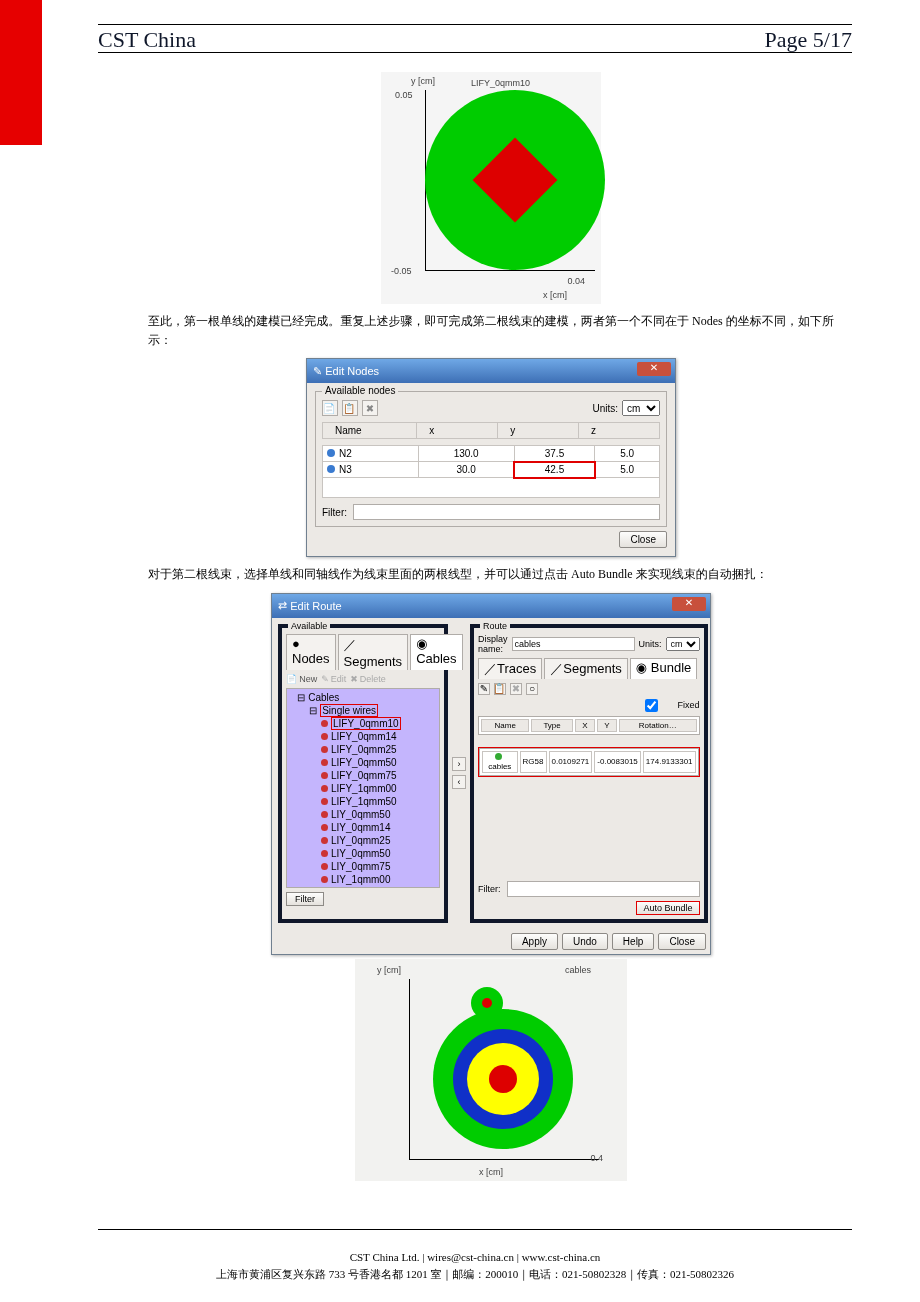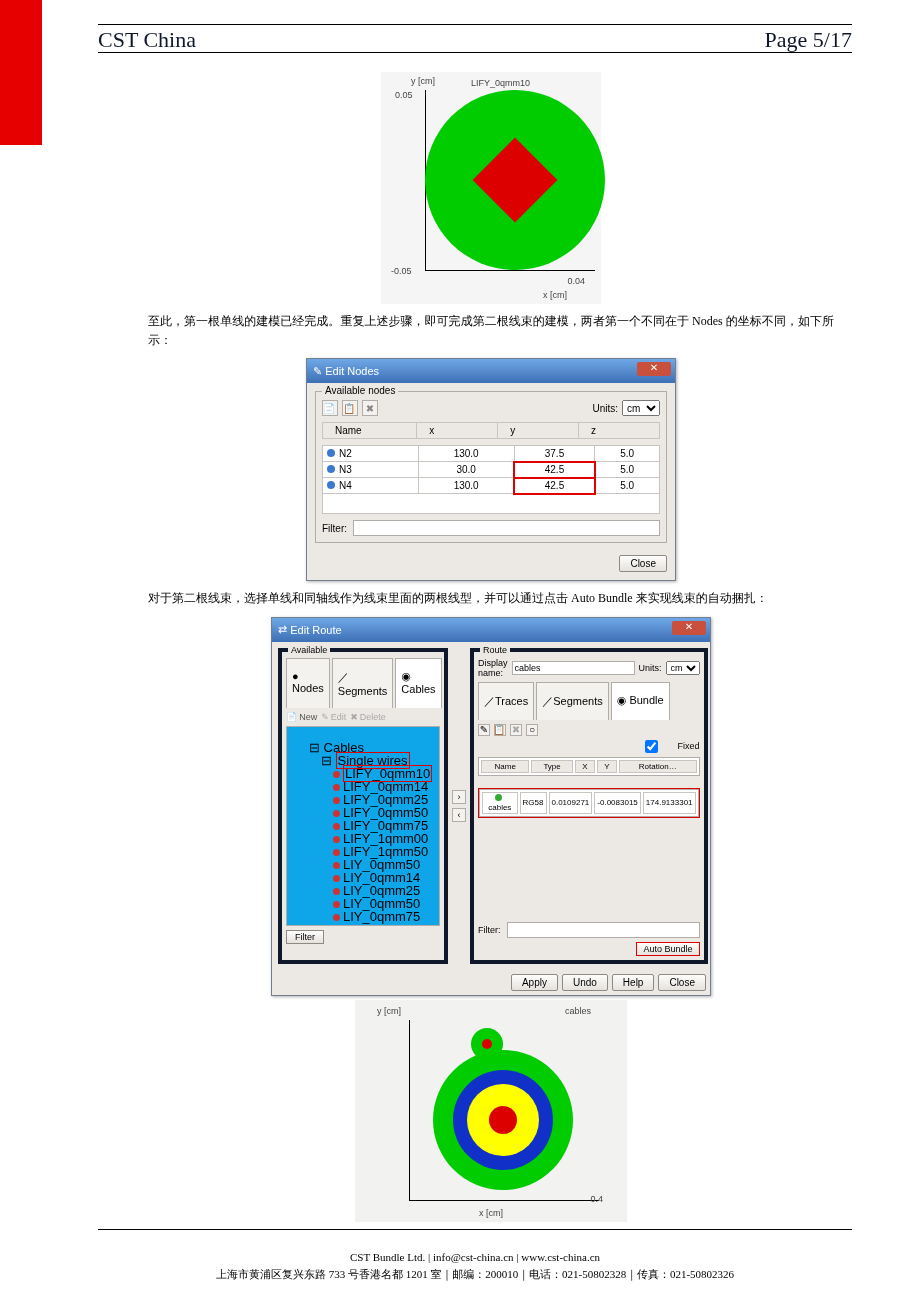--- a/index.html
+++ b/index.html
@@ -19,21 +19,21 @@
   .plot1 .xl{position:absolute;right:34px;bottom:4px}
   .plot1 .axisV{position:absolute;left:44px;top:18px;width:1px;height:180px;background:#000}
   .plot1 .axisH{position:absolute;left:44px;top:198px;width:170px;height:1px;background:#000}
   .plot1 .outer{position:absolute;left:44px;top:18px;width:180px;height:180px;border-radius:50%;background:#0c0}
   .plot1 .inner{position:absolute;left:50%;top:50%;width:60px;height:60px;background:#d00;transform:translate(-50%,-50%) rotate(45deg)}
 
   .dlg{border:1px solid #708090;background:#ece9e5;font:10px Arial,sans-serif;position:relative;box-shadow:1px 1px 3px rgba(0,0,0,.3)}
   .dlg-title{height:24px;background:linear-gradient(#6fa8e6,#3d6fb5);color:#fff;display:flex;align-items:center;padding:0 6px;font-size:11px}
   .dlg-close{position:absolute;right:4px;top:3px;width:34px;height:14px;background:#c8503c;border-radius:2px;color:#fff;text-align:center;line-height:12px;font-size:10px}
   .dlg-body{padding:8px}
-  .fieldset{border:1px solid #b0aca8;padding:6px;margin-bottom:8px;position:relative;background:#ece9e5}
+  .fieldset{border:1px solid #b0aca8;padding:6px;position:relative;background:#ece9e5}
   .fieldset .legend{position:absolute;top:-7px;left:6px;background:#ece9e5;padding:0 3px;font-size:10px}
   .toolbar{display:flex;align-items:center;gap:4px;margin:2px 0 6px}
   .tb-btn{width:16px;height:16px;border:1px solid #b0aca8;background:#f4f2ef;display:flex;align-items:center;justify-content:center;font-size:10px}
   .spacer{flex:1}
   .units{display:flex;align-items:center;gap:4px}
   .units select{font:10px Arial;height:16px;width:38px}
   table.nodes{width:100%;border-collapse:collapse;background:#fff;font-size:10px}
   table.nodes th,table.nodes td{border:1px solid #c8c4c0;padding:2px 4px;text-align:center;height:16px}
   table.nodes th{background:#ece9e5;font-weight:normal;text-align:left;padding-left:12px}
   table.nodes td.name{text-align:left;padding-left:4px}
@@ -44,25 +44,25 @@
   .btn{border:1px solid #8d8a86;background:linear-gradient(#fdfdfc,#e5e2dd);padding:2px 10px;font:10px Arial;border-radius:2px}
   .btn-row{display:flex;justify-content:flex-end;gap:6px;padding-top:4px}
 
   .dlg2{width:440px}
   .dlg2-body{display:flex;gap:4px;padding:6px}
   .pane{border:4px solid #0f172a;background:#ece9e5;position:relative}
   .pane .legend{position:absolute;top:-7px;left:6px;background:#ece9e5;padding:0 3px;font-size:9px}
   .left-pane{width:170px;padding:6px 4px 4px}
   .right-pane{flex:1;padding:6px 4px 4px}
   .tabs{display:flex;gap:2px;margin-bottom:4px}
-  .tab{border:1px solid #b0aca8;border-bottom:none;padding:11px 5px;font-size:11px;background:#f4f2ef}
+  .tab{border:1px solid #b0aca8;border-bottom:none;padding:1px 5px;font-size:13px;background:#f4f2ef}
   .tab.active{background:#fff}
   .action-row{display:flex;gap:4px;font-size:9px;color:#555;margin:2px 0 4px}
   .action-row span{display:flex;align-items:center;gap:2px}
-  .tree{background:#0ea5e9;border:1px solid #b0aca8;height:200px;padding:14px;font-size:13px;overflow:hidden}
+  .tree{background:#c4b5fd;border:1px solid #b0aca8;height:200px;padding:2px;font-size:10px;overflow:hidden}
   .tree .node{white-space:nowrap;line-height:13px}
   .tree .lv1{padding-left:8px}
   .tree .lv2{padding-left:20px}
   .tree .lv3{padding-left:32px}
   .tree-dot{display:inline-block;width:7px;height:7px;border-radius:50%;margin-right:3px}
   .td-g{background:#3a3}
   .td-r{background:#c33}
   .boxred{border:1.5px solid #e00000;padding:0 1px}
   .small-table{background:#fff;border:1px solid #b0aca8;font-size:8px;width:100%}
   .small-table th{border:1px solid #c8c4c0;font-weight:normal;padding:1px 2px;background:#ece9e5}
@@ -158,26 +158,20 @@
             <tbody>
             <tr>
                   <td class="name"><span class="blue-dot"></span><span>N2</span></td>
                   <td>130.0</td>
                   <td>37.5</td>
                   <td>5.0</td>
                 </tr>
             <tr>
                   <td class="name"><span class="blue-dot"></span><span>N3</span></td>
                   <td>30.0</td>
-                  <td class="hl">42.5</td>
-                  <td>5.0</td>
-                </tr>
-            <tr>
-                  <td class="name"><span class="blue-dot"></span><span>N4</span></td>
-                  <td>130.0</td>
                   <td class="hl">42.5</td>
                   <td>5.0</td>
                 </tr>
             <tr>
                   <td colspan="4" style="height:20px;background:#fff"></td>
                 </tr>
           </tbody>
             </table>
           <div class="filter-row">
             <span>Filter:</span>
@@ -323,15 +317,15 @@
         </div>
       <div class="x1">0.4</div>
       <div class="xl">x [cm]</div>
     </div>
   </div>
 
 </div>
 
 <div class="ftr-line"></div>
 <div class="ftr">
-  <div>CST Bundle Ltd. | info@cst-china.cn | www.cst-china.cn</div>
+  <div>CST China Ltd. | wires@cst-china.cn | www.cst-china.cn</div>
   <div>上海市黄浦区复兴东路 733 号香港名都 1201 室｜邮编：200010｜电话：021-50802328｜传真：021-50802326</div>
 </div>
 
 </body></html>

